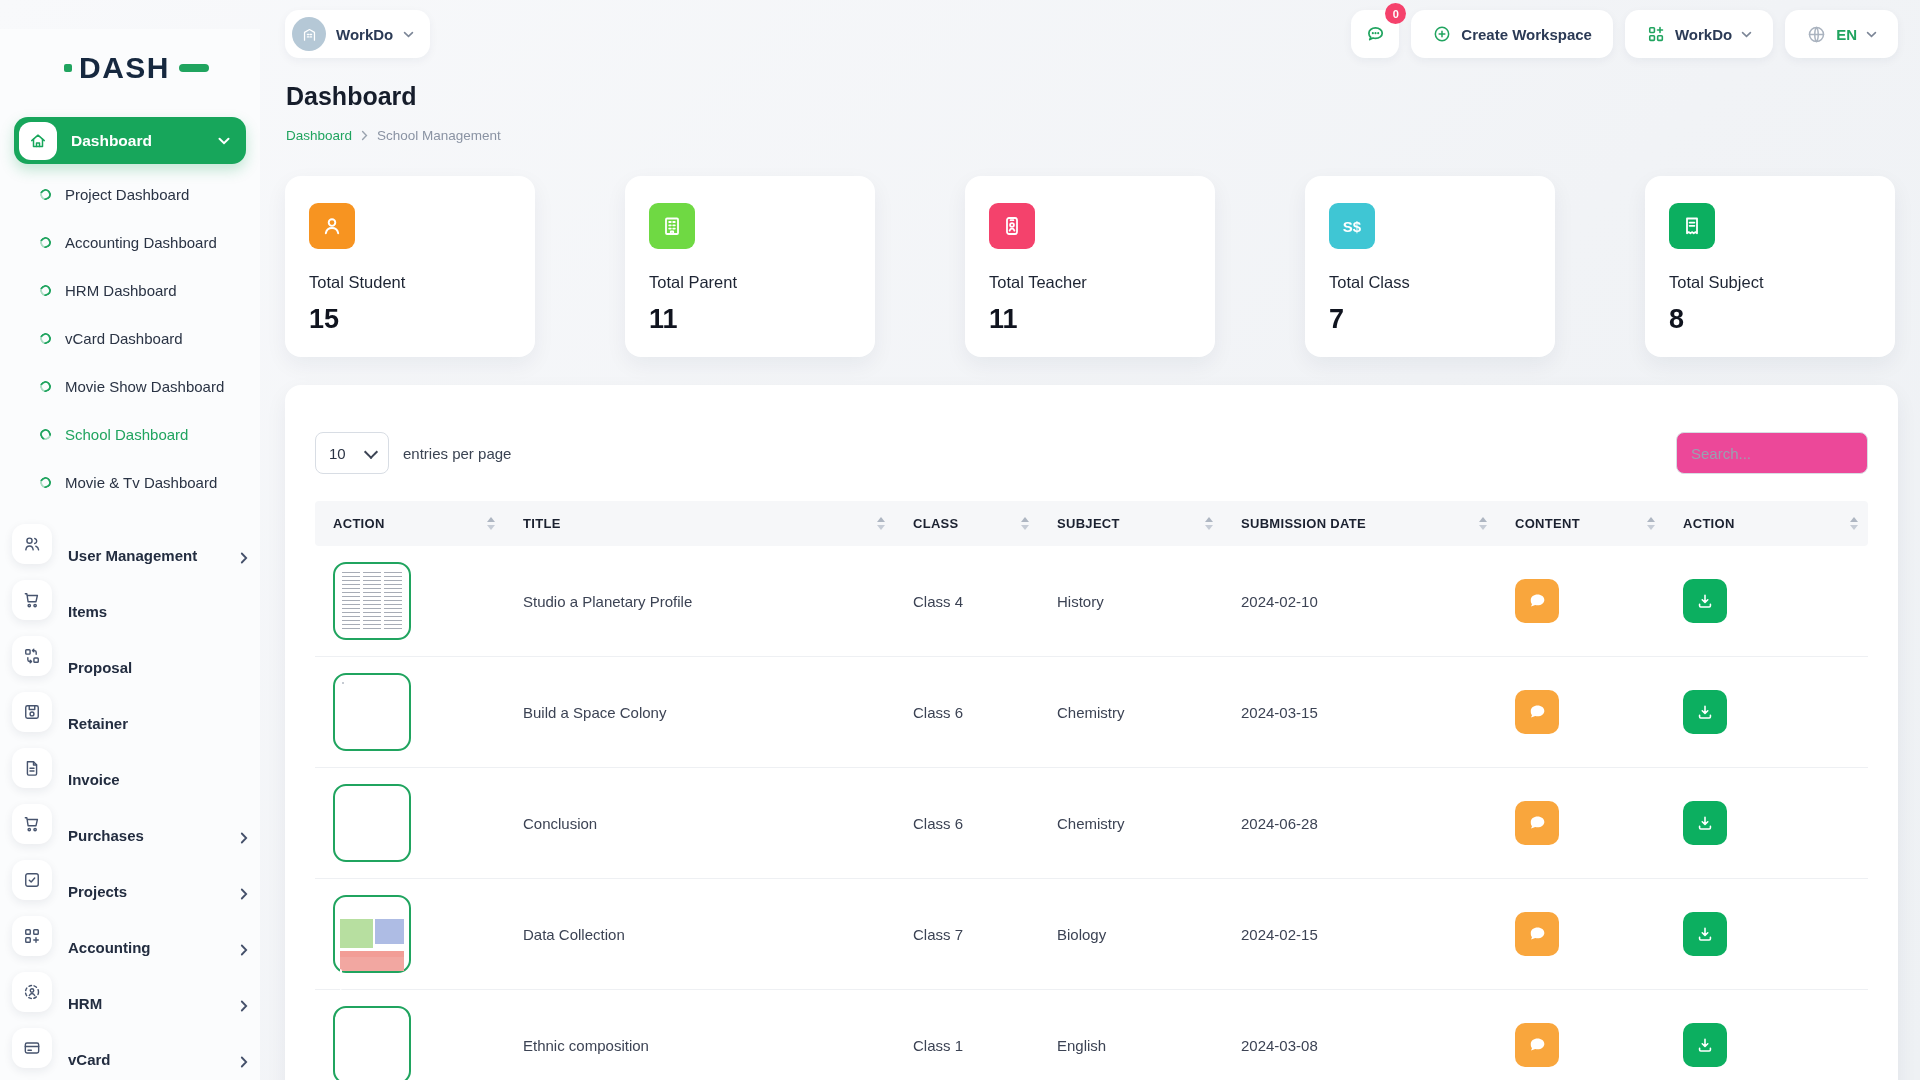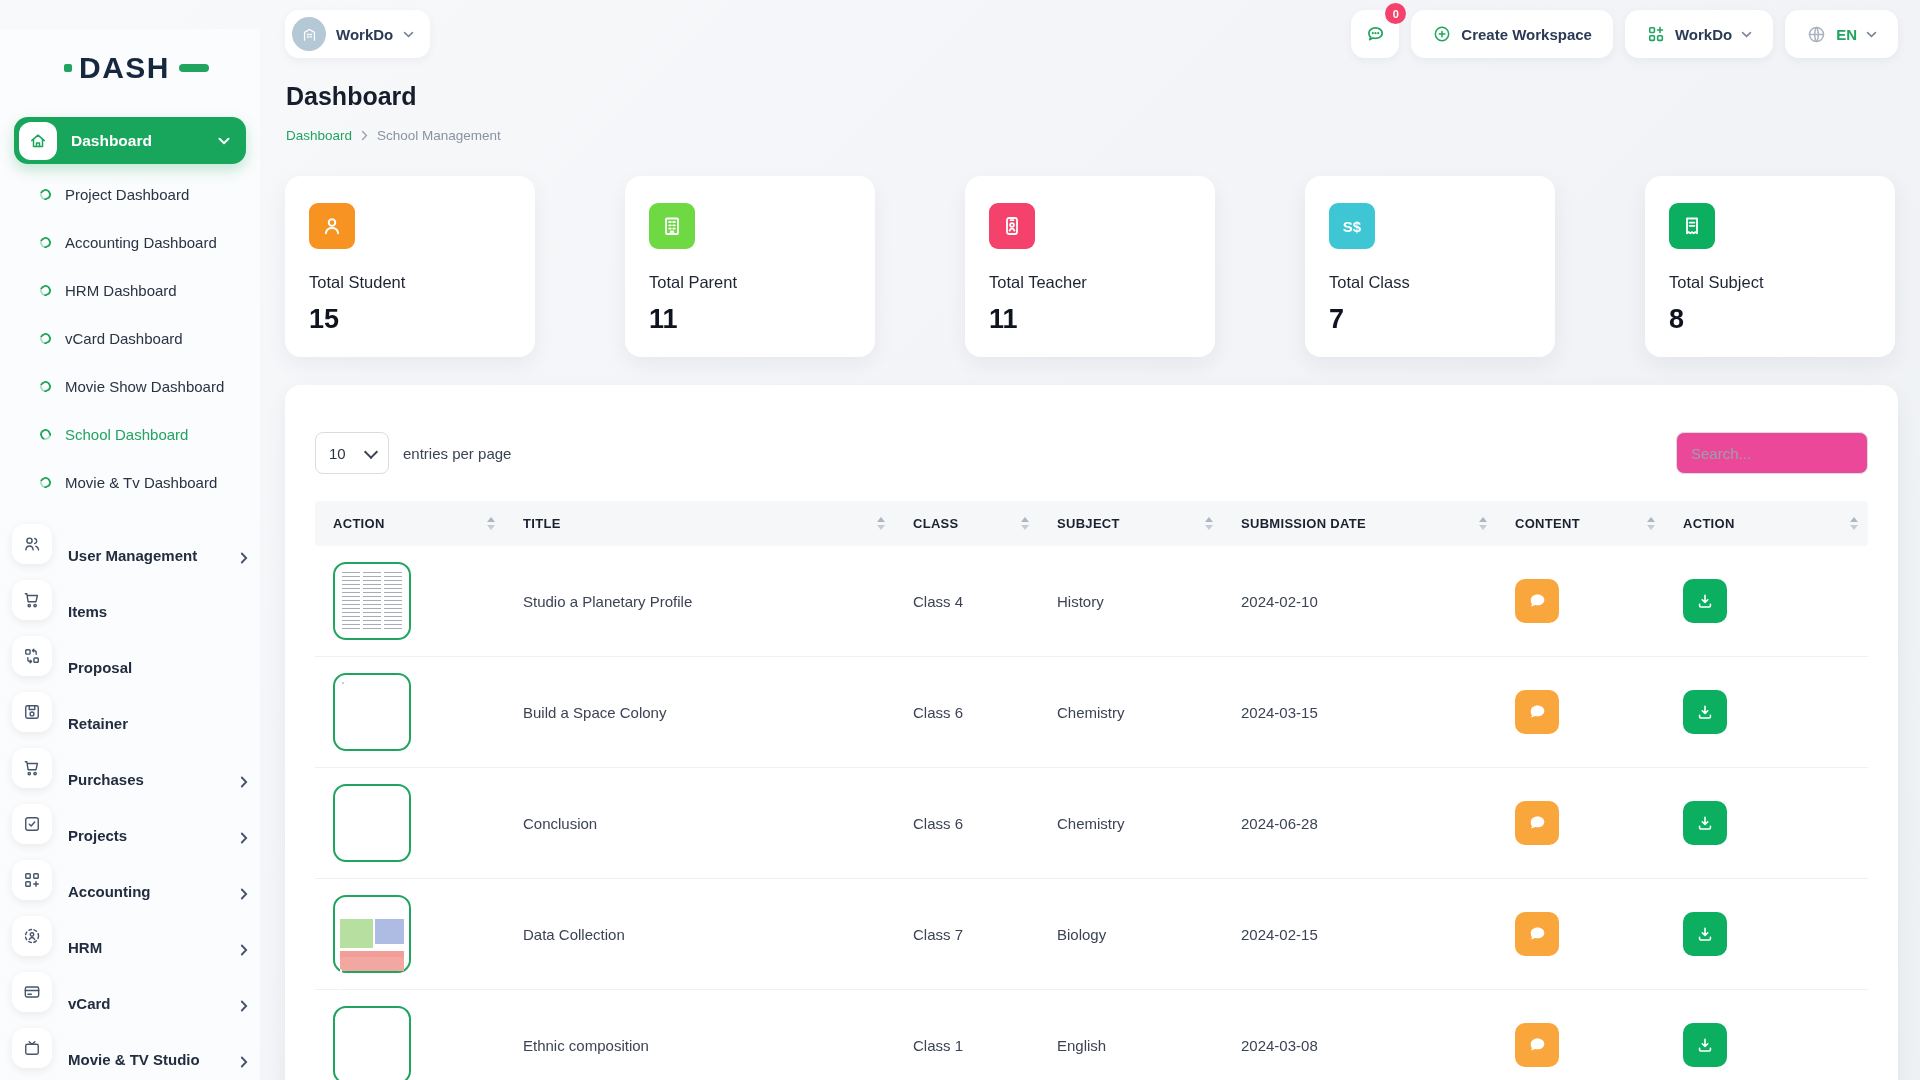--- a/index.html
+++ b/index.html
@@ -250,20 +250,30 @@
     </div>
     <div class="menu-item">
       <span class="tile">
         <svg width="20" height="20" viewBox="0 0 24 24" fill="none" stroke="#47546e" stroke-width="1.7" stroke-linecap="round" stroke-linejoin="round">
           <rect x="4.5" y="4.5" width="15" height="15" rx="2"></rect>
             <path d="M8.7 4.7v4.2h6.6V4.7"></path>
             <circle cx="12" cy="14.3" r="2.3"></circle>
         </svg>
       </span>
       <span class="lbl">Retainer</span>
+    </div>
+    <div class="menu-item">
+      <span class="tile">
+        <svg width="20" height="20" viewBox="0 0 24 24" fill="none" stroke="#47546e" stroke-width="1.7" stroke-linecap="round" stroke-linejoin="round">
+          <path d="M6.5 4.5h7.3l3.7 3.7V19a1.5 1.5 0 0 1-1.5 1.5H8A1.5 1.5 0 0 1 6.5 19z"></path>
+            <path d="M13.8 4.7V8.4h3.6"></path>
+            <path d="M9.6 12.2h4.8M9.6 15.6h4.8"></path>
+        </svg>
+      </span>
+      <span class="lbl">Invoice</span>
     </div>
     <div class="menu-item">
       <span class="tile">
         <svg width="20" height="20" viewBox="0 0 24 24" fill="none" stroke="#47546e" stroke-width="1.7" stroke-linecap="round" stroke-linejoin="round">
           <path d="M4 4.5h1.8L7.3 14h9.5l1.7-7.5H6"></path>
             <circle cx="8.7" cy="18.6" r="1.4"></circle>
             <circle cx="15.7" cy="18.6" r="1.4"></circle>
         </svg>
       </span>
       <span class="lbl">Purchases</span>

